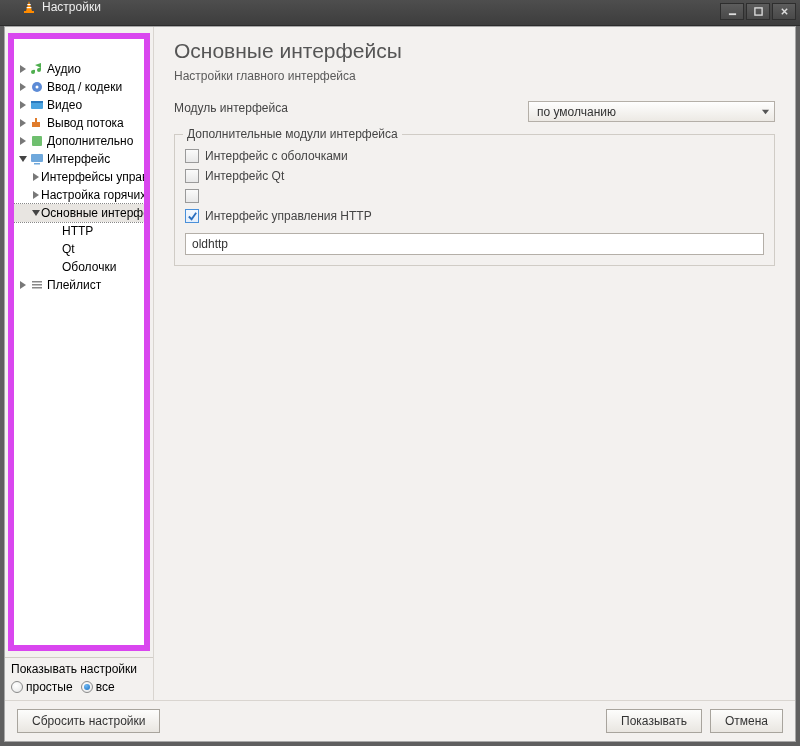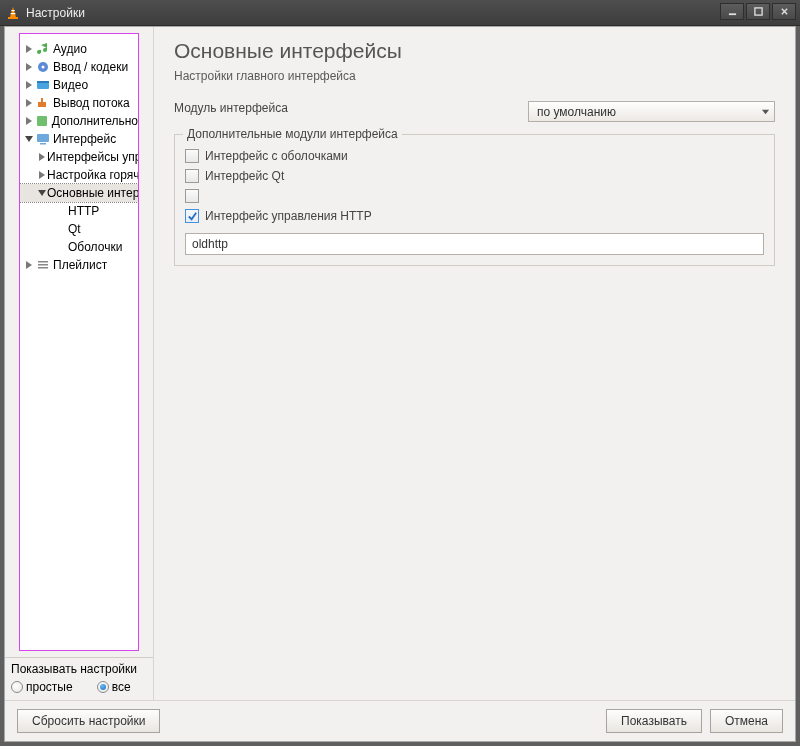--- a/index.html
+++ b/index.html
@@ -10,22 +10,22 @@
       top: 5px; left: 195px;
       width: 290px; height: 18px;
       background: #404040;
       border-radius: 2px;
     }
     .title-bar {
       position: absolute;
       top: 0; left: 0;
       width: 800px; height: 26px;
       background: linear-gradient(#4e4e4e,#3d3d3d);
-      display: flex; align-items: center;
-      color: #eee; padding-left: 6px;
+      display: flex; 
+      color: #eee; padding-left: 22px;
       border-bottom: 1px solid #2c2c2c;
     }
     .title-bar .cone {
       width: 14px; height: 14px; margin-right: 6px;
     }
     .title-bar .cone svg { width: 14px; height: 14px; }
     .title-bar-controls {
       position: absolute; right: 4px; top: 3px;
       display: flex; gap: 2px;
     }
@@ -53,25 +53,25 @@
     }
     .sidebar {
       width: 149px;
       border-right: 1px solid #d9d5d0;
       display: flex; flex-direction: column;
       background: #f3f1ef;
     }
     .tree {
       flex: 1 1 auto;
       background: #fff;
-      border: 1px solid #d946ef;
-      margin: 6px 14px;
+      border: 6px solid #d946ef;
+      margin: 6px 3px;
       overflow: hidden;
       font-size: 12px;
-      padding-top: 6px;
+      padding-top: 21px;
     }
     .tree-row {
       display: flex; align-items: center;
       height: 18px;
       padding-left: 4px;
       white-space: nowrap;
       cursor: default;
     }
     .tree-row.selected { background: #e8e5e1; outline: 1px dotted #888; }
     .tog { width: 10px; height: 10px; display: inline-flex; align-items: center; justify-content: center; color: #666; margin-right: 1px; cursor: pointer; }
@@ -79,21 +79,21 @@
     .tree-icon { width: 15px; display: inline-flex; align-items: center; justify-content: center; margin-right: 3px; }
     .indent-1 { padding-left: 18px; }
     .indent-2 { padding-left: 48px; }
     .tree-icon svg { width: 14px; height: 14px; }
 
     .show-settings {
       border-top: 1px solid #d0ccc6;
       padding: 4px 6px 6px;
       font-size: 12px;
     }
-    .radio-row { display: flex; gap: 24px; align-items: center; margin-top: 4px; }
+    .radio-row { display: flex; gap: 8px; align-items: center; margin-top: 4px; }
     .radio { display: flex; align-items: center; gap: 3px; cursor: pointer; }
     .radio-dot {
       width: 12px; height: 12px; border-radius: 50%;
       border: 1px solid #8a8a8a;
       background: radial-gradient(circle at 40% 35%, #fff, #e5e5e5);
       display: inline-flex; align-items: center; justify-content: center;
     }
     .radio-dot.checked::after {
       content: ""; width: 6px; height: 6px; border-radius: 50%;
       background: radial-gradient(circle at 35% 30%, #6fb8f3, #1a70c2);

